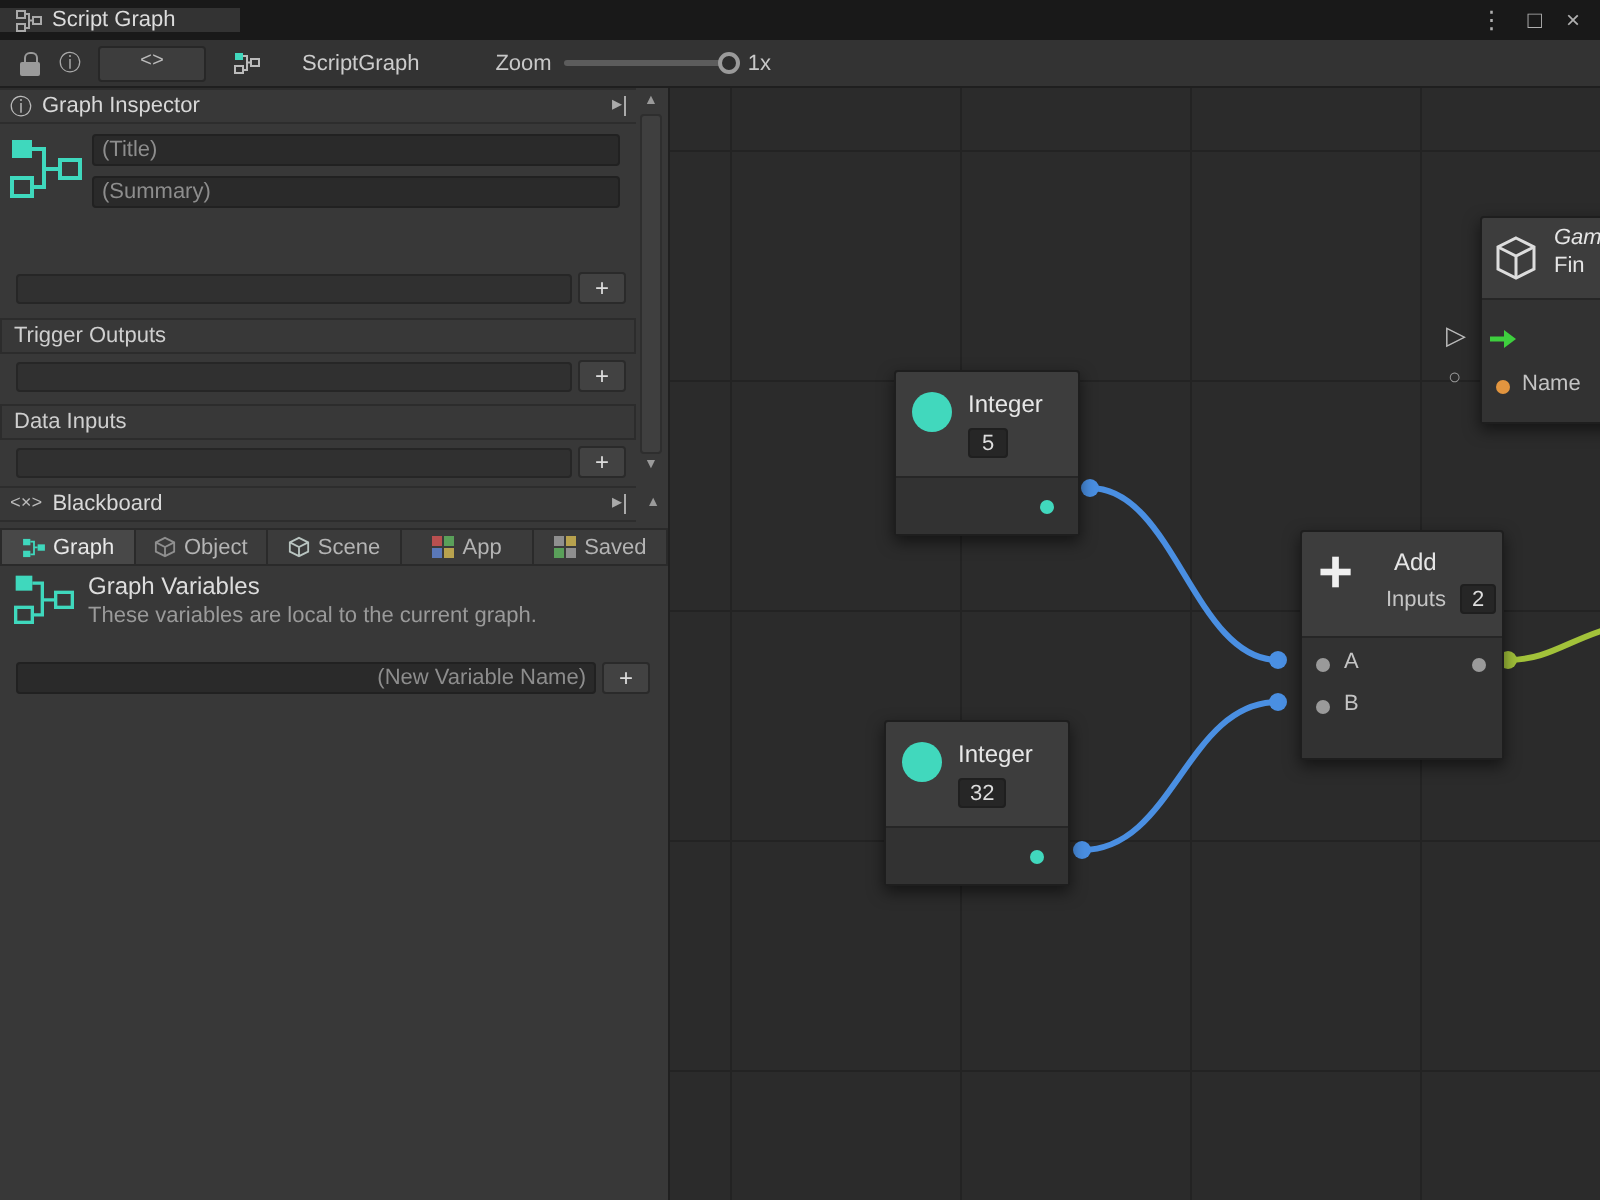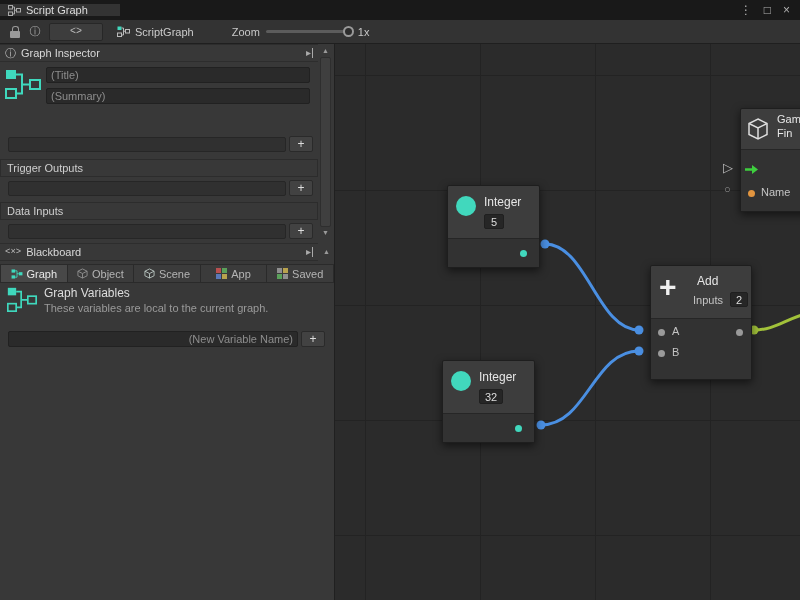--- a/index.html
+++ b/index.html
@@ -19,21 +19,21 @@
   .win-controls { margin-left:auto; display:flex; align-items:center; gap:12px; padding-right:10px; color:#b0b0b0; font-size:12px; }
   .win-controls span { cursor:default; }
 
   
   .toolbar { position:absolute; top:20px; left:0; right:0; height:24px; background:#333333; border-bottom:1px solid #1f1f1f; display:flex; align-items:center; padding:0 5px; }
   .tb-icon { width:20px; height:18px; display:flex; align-items:center; justify-content:center; color:#aaaaaa; }
   .lock { display:inline-block; }
   .lock .shackle { display:block; width:7px; height:5px; border:1.5px solid #9a9a9a; border-bottom:none; border-radius:3px 3px 0 0; margin:0 auto; }
   .lock .lock-body { display:block; width:10px; height:7px; background:#9a9a9a; border-radius:1px; }
   .code-btn { width:54px; height:18px; margin-left:4px; background:#3d3d3d; border:1px solid #272727; border-radius:2px; display:flex; align-items:center; justify-content:center; color:#bbbbbb; font-family:"Liberation Mono",monospace; font-size:10px; }
-  .breadcrumb { display:flex; align-items:center; gap:5px; margin-left:14px; color:#cccccc; }
+  .breadcrumb { display:flex; align-items:center; gap:21px; margin-left:14px; color:#cccccc; }
   .zoom-wrap { display:flex; align-items:center; gap:6px; margin-left:38px; }
   .zoom-track { position:relative; width:86px; height:3px; background:#5c5c5c; border-radius:2px; }
   .zoom-knob { position:absolute; right:-2px; top:-4px; width:11px; height:11px; border-radius:50%; background:#2c2c2c; border:2px solid #9a9a9a; }
   .tb-buttons { display:flex; align-items:center; margin-left:10px; gap:2px; }
   .tb-btn { height:20px; line-height:20px; padding:0 7px; border-radius:2px; color:#c8c8c8; white-space:nowrap; }
   .tb-btn.active { background:#5a5a5a; color:#f2f2f2; }
   .tb-btn.disabled { color:#787878; }
   .tb-btn .caret { font-size:9px; margin-left:3px; }
 
   
@@ -291,21 +291,21 @@
       <span class="port gray" style="left:85px; top:10px;"></span>
     </div>
   </div>
 
   <div class="node" style="left:405px; top:64px; width:96px; height:104px;">
     <div class="node-head" style="height:40px;">
       <svg style="position:absolute; left:5px; top:8px;" width="24" height="24" viewBox="0 0 24 24">
         <path d="M12 2 L21 6.5 V17.5 L12 22 L3 17.5 V6.5 Z" fill="none" stroke="#dddddd" stroke-width="1.5"></path>
         <path d="M3 6.5 L12 11 L21 6.5 M12 11 V22" fill="none" stroke="#dddddd" stroke-width="1.5"></path>
       </svg>
-      <span class="node-title" style="position:absolute; left:36px; top:4px; font-size:11px;">Gam</span>
+      <span class="node-title" style="position:absolute; left:36px; top:4px; font-size:11px;font-style:italic;">Gam</span>
       <span class="node-title" style="position:absolute; left:36px; top:18px; font-size:11px;">Fin</span>
     </div>
     <div class="node-body" style="height:62px;">
       <svg style="position:absolute; left:4px; top:14px;" width="14" height="11" viewBox="0 0 14 11">
         <path d="M0 5.5 H8" stroke="#3ecf3e" stroke-width="2.5" fill="none"></path>
         <path d="M7 1 L13 5.5 L7 10 Z" fill="#3ecf3e"></path>
       </svg>
       <span class="port orange" style="left:7px; top:40px;"></span>
       <span class="port-label" style="left:20px; top:36px;">Name</span>
     </div>

